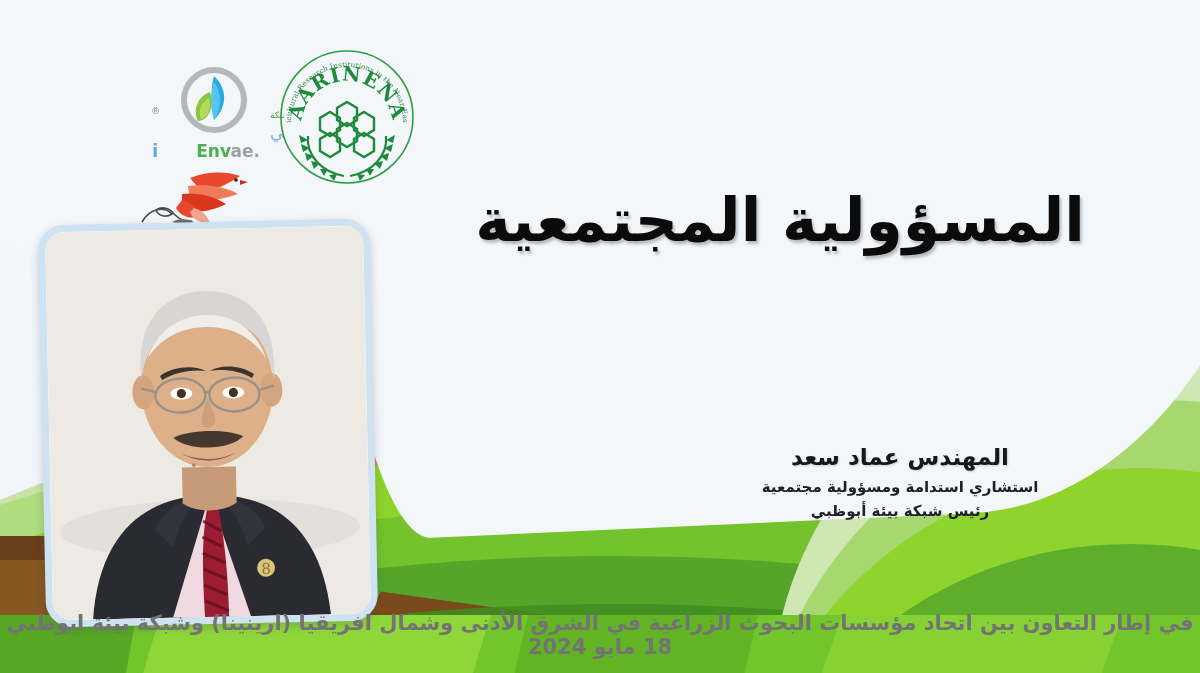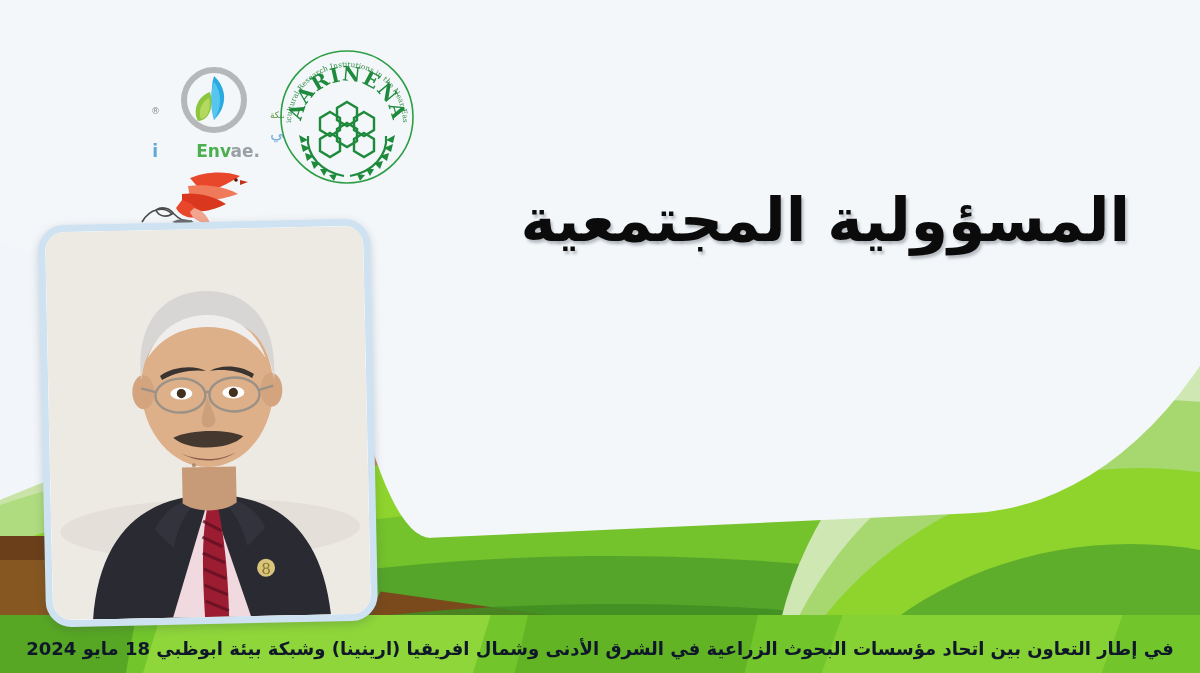--- a/index.html
+++ b/index.html
@@ -165,23 +165,23 @@
   }
   .footer-band .fb-e {
     position: absolute; left: -40px; top: -20px; width: 170px; height: 110px;
     background: #58A724; transform: skewX(-10deg);
   }
   .footer-text {
     position: absolute;
     left: 0; right: 0; bottom: 14px;
     text-align: center;
     font-family: "DejaVu Sans", "Liberation Sans", sans-serif;
-    font-size: 18px;
+    font-size: 21px;
     font-weight: bold;
-    color: #0f172a;
+    color: #737373;
     direction: rtl;
     letter-spacing: 0;
     z-index: 30;
   }
 
   
   .logo-abudhabi {
     position: absolute;
     left: 152px; top: 58px;
     width: 132px; height: 112px;
@@ -213,20 +213,21 @@
     z-index: 25;
     transform: rotate(-1.2deg);
   }
   .portrait-frame svg { display: block; width: 100%; height: 100%; }
 
   
   .title-block {
     position: absolute;
     left: 430px; top: 176px;
     width: 700px;
+    text-align: center;
     z-index: 28;
     direction: rtl;
   }
   .title-line {
     font-family: "DejaVu Sans", "Liberation Sans", sans-serif;
     font-size: 60px;
     font-weight: bold;
     color: #0B0B0B;
     line-height: 1.48;
     text-shadow: 2px 3px 3px rgba(80,90,100,.38);
@@ -415,20 +416,25 @@
 
       <ellipse cx="159" cy="243" rx="6" ry="4" fill="#C99A76" opacity=".6"></ellipse>
       <circle cx="144" cy="236" r="2" fill="#9C7454" opacity=".7"></circle>
     </svg>
   </div>
 
   <div class="title-block">
     <div class="title-line">المسؤولية المجتمعية</div>
   </div>
 
+  <div class="presenter-block">
+    <div class="presenter-name">المهندس عماد سعد</div>
+    <div class="presenter-role">استشاري استدامة ومسؤولية مجتمعية</div>
+    <div class="presenter-role">رئيس شبكة بيئة أبوظبي</div>
+  </div>
 
   <div class="footer-band">
     <div class="fb-a"></div>
     <div class="fb-e"></div>
     <div class="fb-b"></div>
     <div class="fb-c"></div>
     <div class="fb-d"></div>
   </div>
   <div class="footer-text">في إطار التعاون بين اتحاد مؤسسات البحوث الزراعية في الشرق الأدنى وشمال افريقيا (ارينينا) وشبكة بيئة ابوظبي 18 مايو 2024</div>
 

